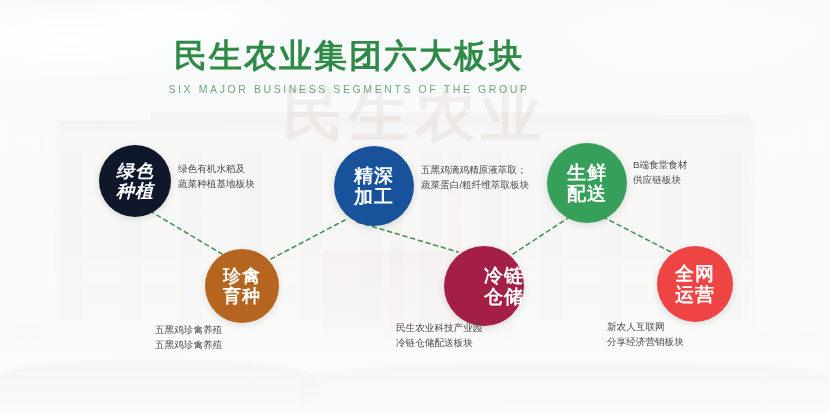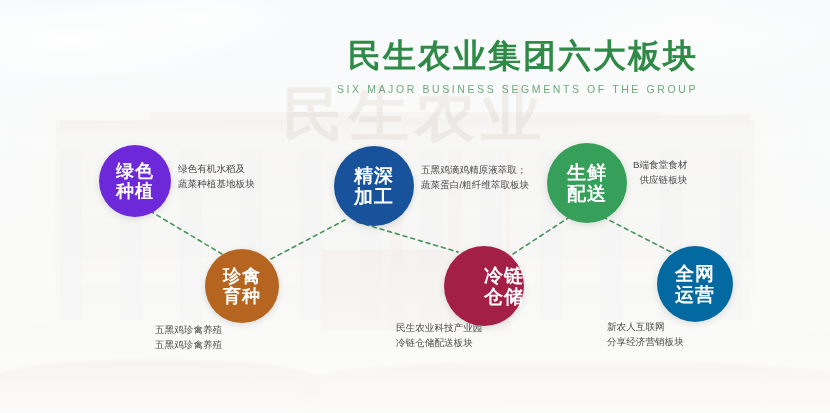--- a/index.html
+++ b/index.html
@@ -110,21 +110,21 @@
     left: 0; top: 55px; width: 830px; height: 120px;
     display: flex; align-items: center; justify-content: center;
     font-size: 60px; font-weight: bold; letter-spacing: 6px;
     color: rgba(198,176,166,0.18);
     white-space: nowrap;
   }
 
   
   .header {
     position: absolute; left: 0; top: 36px; width: 698px;
-    text-align: right;
+    text-align: center;
   }
   .title-cn {
     font-size: 33px;
     font-weight: bold;
     color: #2e8a46;
     letter-spacing: 2px;
     line-height: 1.2;
     margin: 0;
   }
   .title-en {
@@ -174,21 +174,21 @@
   #n2 .bubble { left: 205px; top: 249px; width: 74px;  height: 74px;  font-size: 18px; background: #b5651f; }
   #n3 .bubble { left: 334px; top: 146px; width: 80px;  height: 80px;  font-size: 19px; background: #17529b; }
   #n4 .bubble { left: 444px; top: 246px; width: 80px;  height: 80px;  font-size: 19px; background: #a31f46; }
   #n5 .bubble { left: 547px; top: 143px; width: 80px;  height: 80px;  font-size: 19px; background: #36a05a; }
   #n6 .bubble { left: 657px; top: 246px; width: 76px;  height: 76px;  font-size: 19px; background: #2496d6; }
 
   #n1 .desc { left: 178px; top: 162px; }
   #n2 .desc { left: 155px; top: 323px; width: 175px; }
   #n3 .desc { left: 421px; top: 163px; }
   #n4 .desc { left: 396px; top: 321px; width: 177px; }
-  #n5 .desc { left: 633px; top: 158px; text-align: right; }
+  #n5 .desc { left: 633px; top: 158px; }
   #n6 .desc { left: 607px; top: 320px; width: 177px; }
 </style>
 </head>
 <body>
 
 <div id="stage">
 
   <div class="bg-layer bg-sky"></div>
   <div class="bg-layer bg-clouds"></div>
   <div class="node bg-layer bg-trees" style="position:absolute;"></div>
@@ -213,21 +213,21 @@
     <g fill="none" stroke="#3f8f53" stroke-width="1.6" stroke-dasharray="4 4" stroke-linecap="round" opacity="0.95">
       <path d="M 150 211 L 222 254" stroke="#3f8f53"></path>
       <path d="M 271 259 L 345 220" stroke="#3f8f53"></path>
       <path d="M 357 222 L 458 252" stroke="#3f8f53"></path>
       <path d="M 513 254 L 568 218" stroke="#3f8f53"></path>
       <path d="M 603 217 L 671 252" stroke="#3f8f53"></path>
     </g>
   </svg>
 
   <div class="node" id="n1">
-    <div class="bubble" style="background: #6d28d9;">
+    <div class="bubble" style="background: #0f172a; font-style: italic;">
       <span class="l1">绿色</span>
       <span class="l2">种植</span>
     </div>
     <div class="desc side">
       <span class="d1">绿色有机水稻及</span>
       <span class="d2">蔬菜种植基地板块</span>
     </div>
   </div>
 
   <div class="node" id="n2">
@@ -268,21 +268,21 @@
       <span class="l1">生鲜</span>
       <span class="l2">配送</span>
     </div>
     <div class="desc side">
       <span class="d1">B端食堂食材</span>
       <span class="d2">供应链板块</span>
     </div>
   </div>
 
   <div class="node" id="n6">
-    <div class="bubble" style="background: #0369a1;">
+    <div class="bubble" style="background: #ef4444;">
       <span class="l1">全网</span>
       <span class="l2">运营</span>
     </div>
     <div class="desc below">
       <span class="d1">新农人互联网</span>
       <span class="d2">分享经济营销板块</span>
     </div>
   </div>
 
 </div>

